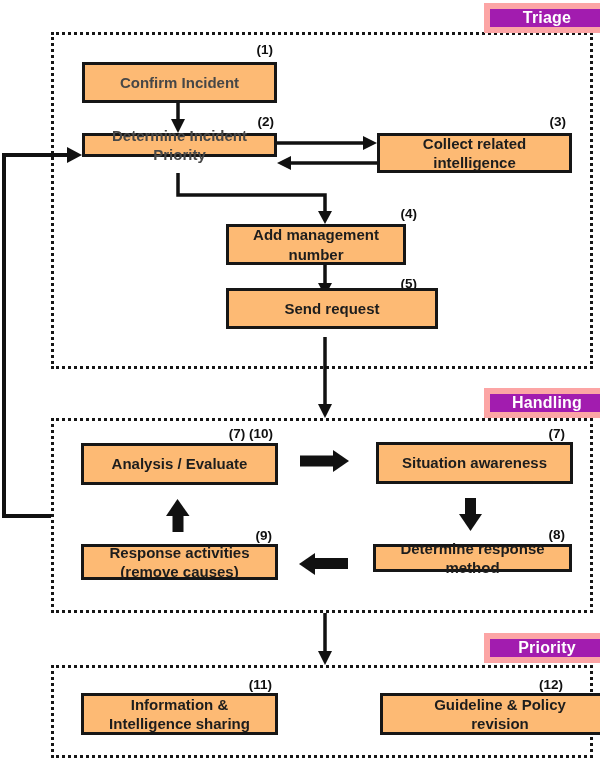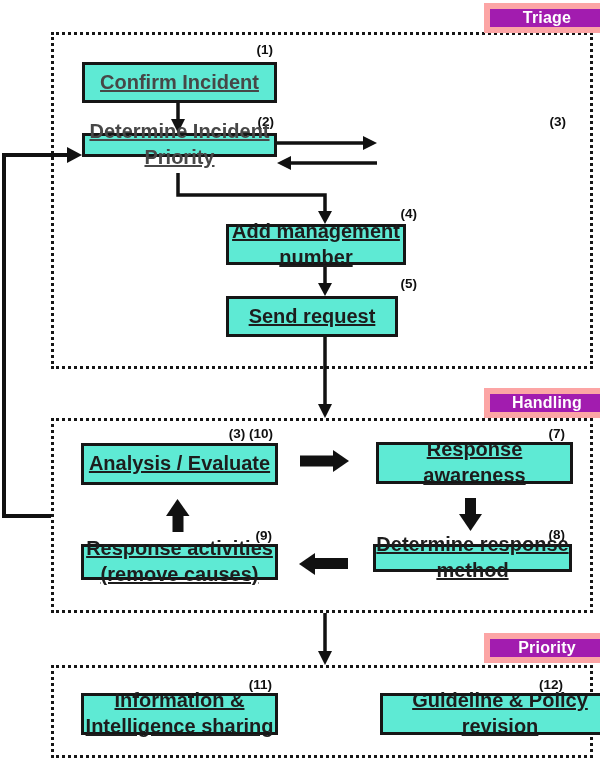--- a/index.html
+++ b/index.html
@@ -7,24 +7,24 @@
     position:relative;width:600px;height:767px;background:#ffffff;
     font-family:"Liberation Sans","DejaVu Sans",sans-serif;overflow:hidden;
   }
   .zone{position:absolute;border:3px dotted #161616;box-sizing:border-box;background:transparent;}
   .zone-label{
     position:absolute;width:126px;height:30px;background:#a21caf;border:6px solid #fca5a5;
     box-sizing:border-box;color:#fff;font-weight:bold;font-size:16px;
     display:flex;align-items:center;justify-content:center;z-index:4;letter-spacing:.2px;
   }
   .node{
-    position:absolute;background:#5eead4;border:3px solid #161616;box-sizing:border-box;
+    position:absolute;background:#fdba74;border:3px solid #161616;box-sizing:border-box;
     display:flex;align-items:center;justify-content:center;text-align:center;
-    font-weight:bold;font-size:20px;line-height:1.28;white-space:pre-line;
-    color:#1d1d1d;z-index:3;text-decoration:underline;
+    font-weight:bold;font-size:15px;line-height:1.28;white-space:pre-line;
+    color:#1d1d1d;z-index:3;
   }
   .node.muted{color:#474747;}
   .num{
     position:absolute;font-weight:bold;font-size:13.5px;color:#101010;z-index:3;
     white-space:nowrap;
   }
   svg.wires{position:absolute;left:0;top:0;z-index:2;pointer-events:none;}
 </style>
 </head>
 <body>
@@ -70,35 +70,37 @@
       <rect x="172.5" y="515" width="11" height="17"></rect>
       <polygon points="166,516 189.5,516 177.5,499"></polygon>
     </g>
   </svg>
 
   <div class="num" style="right:327px;top:42px">(1)</div>
   <div class="num" style="right:326px;top:114px">(2)</div>
   <div class="num" style="right:34px;top:114px">(3)</div>
   <div class="num" style="right:183px;top:206px">(4)</div>
   <div class="num" style="right:183px;top:276px">(5)</div>
-  <div class="num" style="right:327px;top:426px">(3) (10)</div>
+  <div class="num" style="right:327px;top:426px">(7) (10)</div>
   <div class="num" style="right:35px;top:426px">(7)</div>
   <div class="num" style="right:35px;top:527px">(8)</div>
   <div class="num" style="right:328px;top:528px">(9)</div>
   <div class="num" style="right:328px;top:677px">(11)</div>
   <div class="num" style="right:37px;top:677px">(12)</div>
 
   <div class="node muted" style="left:82px;top:62px;width:195px;height:41px">Confirm Incident</div>
   <div class="node muted" style="left:82px;top:133px;width:195px;height:24px">Determine Incident
 Priority</div>
+  <div class="node" style="left:377px;top:133px;width:195px;height:40px">Collect related
+intelligence</div>
   <div class="node" style="left:226px;top:224px;width:180px;height:41px">Add management
 number</div>
-  <div class="node" style="left:226px;top:296px;width:172px;height:41px">Send request</div>
+  <div class="node" style="left:226px;top:288px;width:212px;height:41px">Send request</div>
   <div class="node" style="left:81px;top:443px;width:197px;height:42px">Analysis / Evaluate</div>
-  <div class="node" style="left:376px;top:442px;width:197px;height:42px">Response awareness</div>
+  <div class="node" style="left:376px;top:442px;width:197px;height:42px">Situation awareness</div>
   <div class="node" style="left:373px;top:544px;width:199px;height:28px">Determine response
 method</div>
   <div class="node" style="left:81px;top:544px;width:197px;height:36px">Response activities
 (remove causes)</div>
   <div class="node" style="left:81px;top:693px;width:197px;height:42px">Information &amp;
 Intelligence sharing</div>
   <div class="node" style="left:380px;top:693px;width:240px;height:42px">Guideline &amp; Policy
 revision</div>
 
 </div>

